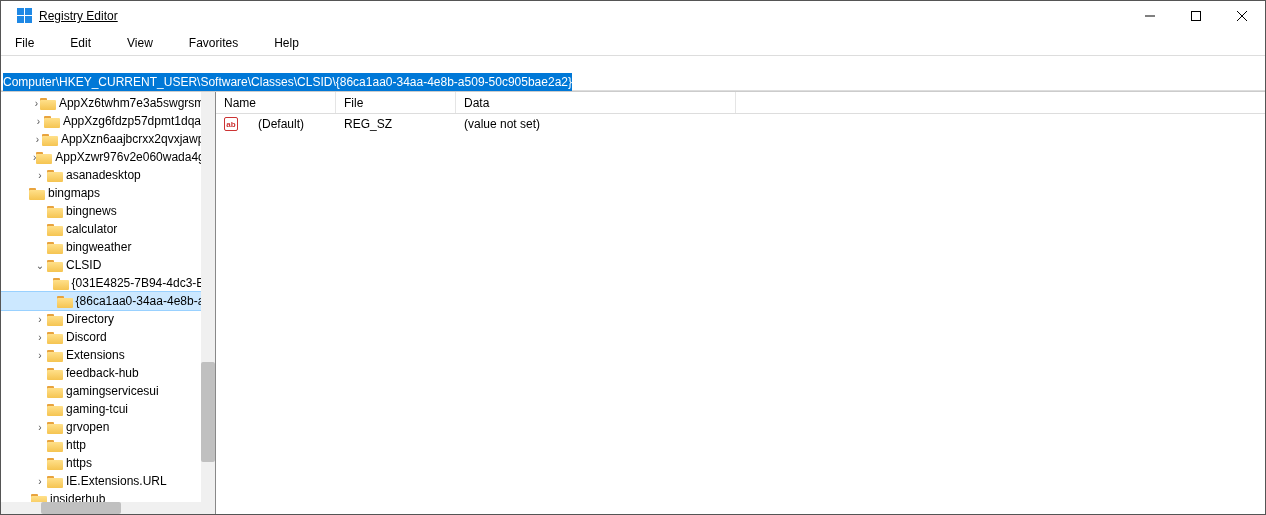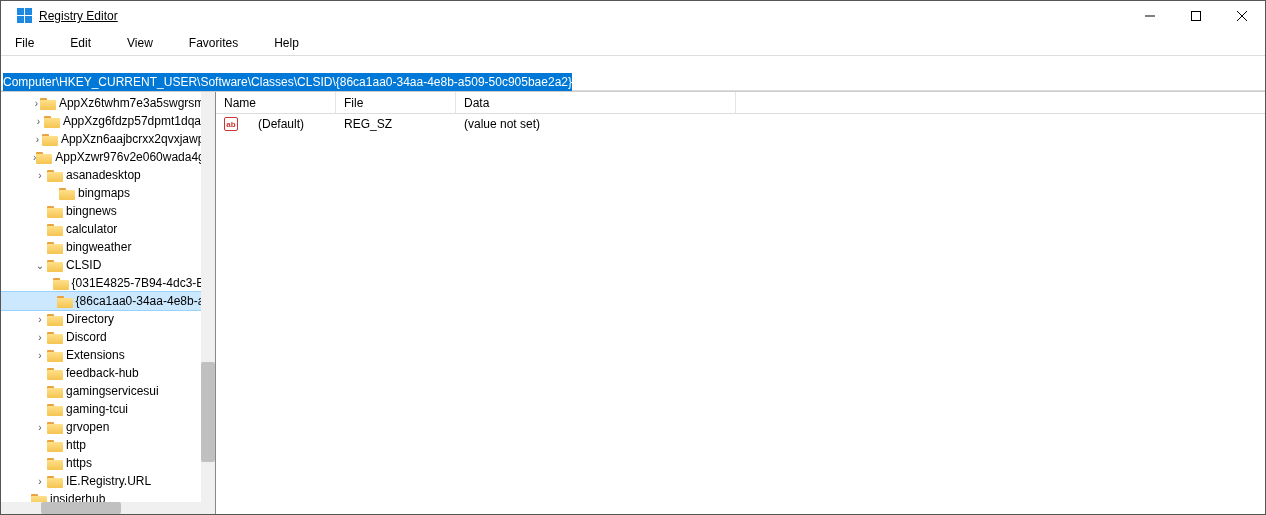--- a/index.html
+++ b/index.html
@@ -105,21 +105,21 @@
           <div class="tree-item" style="padding-left: 32px;">
             <span class="expander">›</span>
             <span class="folder-icon"></span>
             <span>AppXzwr976v2e060wada4ga</span>
           </div>
           <div class="tree-item" style="padding-left: 32px;">
             <span class="expander">›</span>
             <span class="folder-icon"></span>
             <span>asanadesktop</span>
           </div>
-          <div class="tree-item" style="padding-left: 44px;">
+          <div class="tree-item" style="padding-left: 14px;">
             <span class="expander"></span>
             <span class="folder-icon"></span>
             <span>bingmaps</span>
           </div>
           <div class="tree-item" style="padding-left: 32px;">
             <span class="expander"></span>
             <span class="folder-icon"></span>
             <span>bingnews</span>
           </div>
           <div class="tree-item" style="padding-left: 32px;">
@@ -188,21 +188,21 @@
             <span>http</span>
           </div>
           <div class="tree-item" style="padding-left: 32px;">
             <span class="expander"></span>
             <span class="folder-icon"></span>
             <span>https</span>
           </div>
           <div class="tree-item" style="padding-left: 32px;">
             <span class="expander">›</span>
             <span class="folder-icon"></span>
-            <span>IE.Registry.URL</span>
+            <span>IE.Extensions.URL</span>
           </div>
           <div class="tree-item" style="padding-left: 16px;">
             <span class="expander"></span>
             <span class="folder-icon"></span>
             <span>insiderhub</span>
           </div>
         </div>
     </div>
     <div class="vscrollbar">
         <div class="vthumb"></div>

